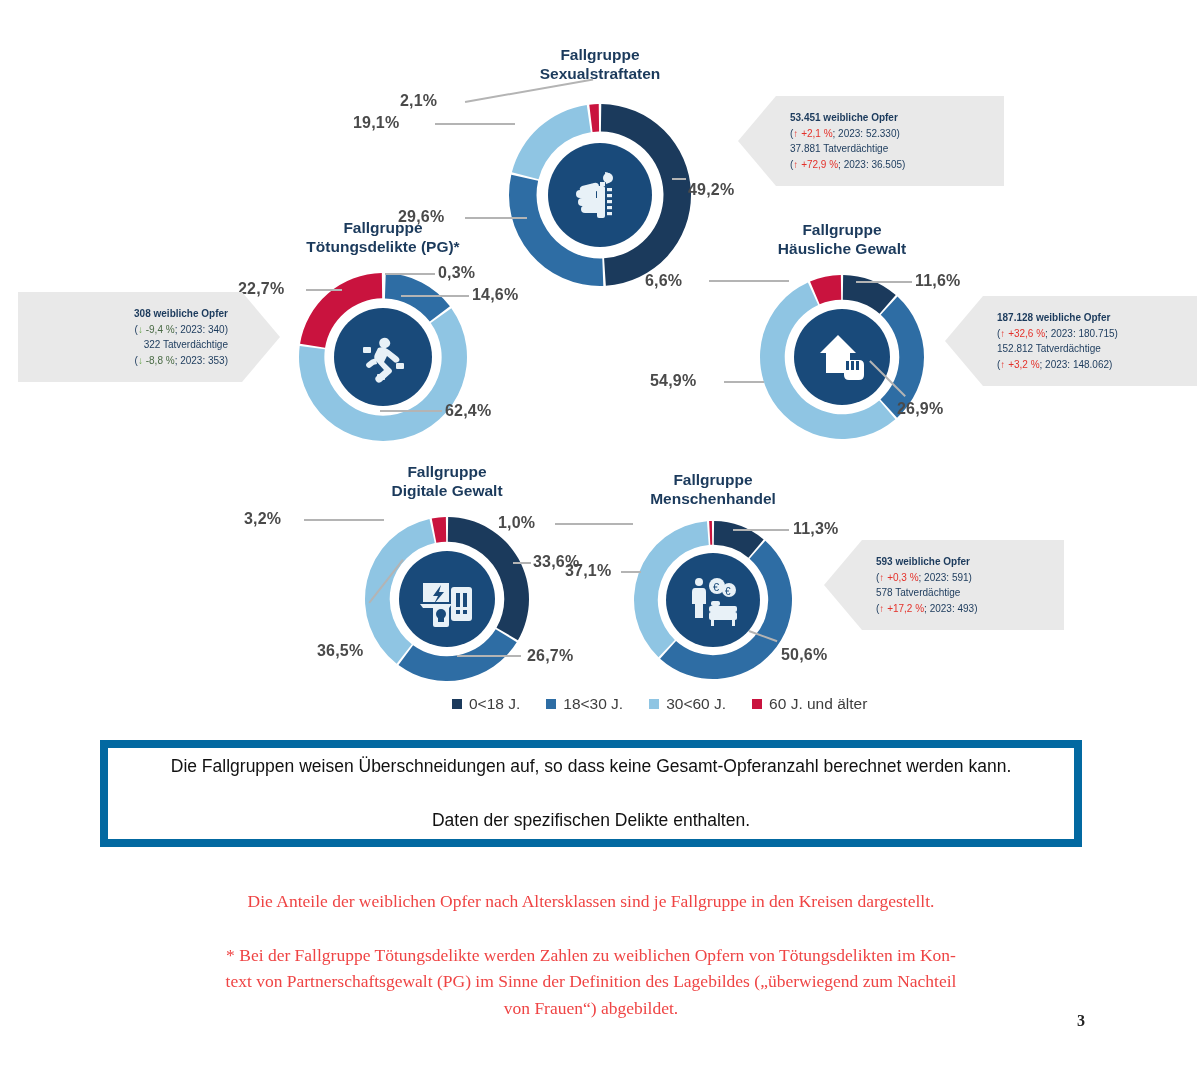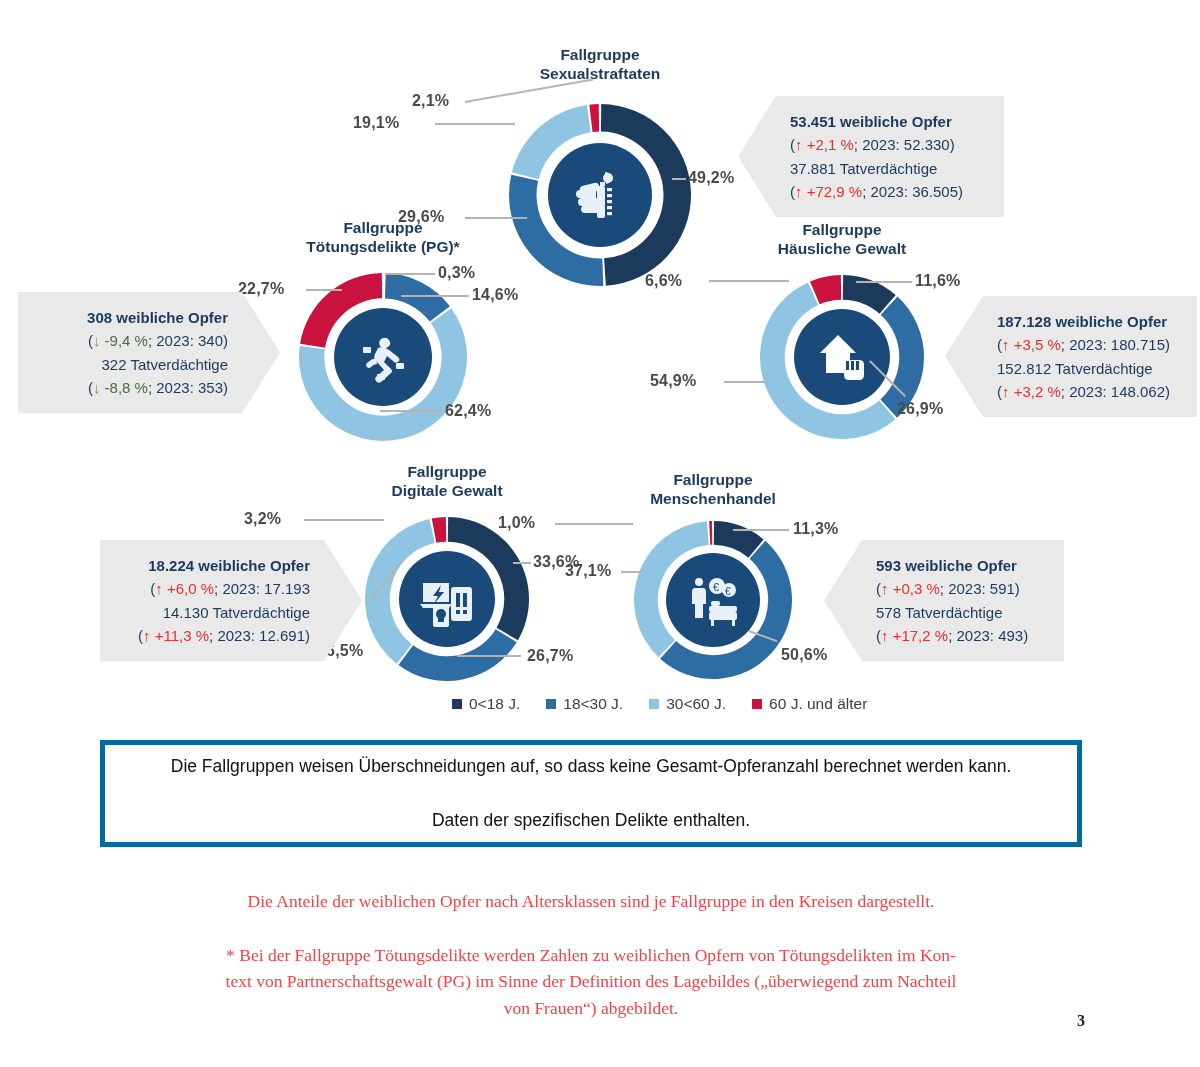--- a/index.html
+++ b/index.html
@@ -32,21 +32,21 @@
   
   .pct{
     position:absolute;font-size:16px;font-weight:bold;color:#4a4a4a;
     white-space:nowrap;letter-spacing:.2px;
   }
   .leader{position:absolute;background:#b4b4b4;height:1.6px;transform-origin:0 50%;}
 
   
   .callout{
     position:absolute;background:#e9e9e9;color:#1b3a5c;
-    font-size:15px;line-height:1.55;padding:14px 20px;
+    font-size:10px;line-height:1.55;padding:14px 20px;
     box-sizing:border-box;
   }
   .callout.point-left{
     clip-path:polygon(38px 0, 100% 0, 100% 100%, 38px 100%, 0 50%);
     padding-left:52px;
   }
   .callout.point-right{
     clip-path:polygon(0 0, calc(100% - 38px) 0, 100% 50%, calc(100% - 38px) 100%, 0 100%);
     padding-right:52px;
   }
@@ -62,21 +62,21 @@
   
   .legend{
     position:absolute;display:flex;align-items:center;gap:26px;
     font-size:15.5px;color:#3d3d3d;
   }
   .legend-item{display:flex;align-items:center;gap:7px;white-space:nowrap;}
   .legend-sw{width:10px;height:10px;display:inline-block;}
 
   
   .note-box{
-    position:absolute;border:5px solid #0369a1;background:#fff;
+    position:absolute;border:8px solid #0369a1;background:#fff;
     box-sizing:border-box;display:flex;align-items:center;justify-content:center;
     text-align:center;
   }
   .note-box p{
     margin:0;font-size:17.5px;line-height:1.55;color:#111;
     font-family:"Liberation Sans", sans-serif;
   }
 
   
   .footnote{
@@ -122,30 +122,30 @@
             <rect x="40" y="26" width="5" height="3.2"></rect>
             <rect x="40" y="32" width="5" height="3.2"></rect>
             <rect x="40" y="38" width="5" height="3.2"></rect>
             <rect x="40" y="44" width="5" height="3.2"></rect>
             <rect x="40" y="50" width="5" height="3.2"></rect>
           </g>
         </svg>
       </div>
     </div>
 
-    <span class="pct" style="left:88px;top:124px;">49,2%</span>
+    <span class="pct" style="left:88px;top:136px;">49,2%</span>
     <div class="leader" style="left:72px;top:133px;width:14px;"></div>
 
     <span class="pct" style="left:-202px;top:163px;">29,6%</span>
     <div class="leader" style="left:-135px;top:172px;width:62px;"></div>
 
     <span class="pct" style="left:-247px;top:69px;">19,1%</span>
     <div class="leader" style="left:-165px;top:78px;width:80px;"></div>
 
-    <span class="pct" style="left:-200px;top:47px;margin-left:12px;">2,1%</span>
+    <span class="pct" style="left:-200px;top:47px;">2,1%</span>
     <div class="leader" style="left:-135px;top:56px;width:130px;transform:rotate(-10deg);"></div>
   </div>
 
   <div class="callout point-left ta-left" style="left:738px;top:96px;width:266px;">
     <span class="strong line">53.451 weibliche Opfer</span>
     <span class="line">(<span class="arrow-up">↑</span> <span class="delta-up">+2,1 %</span>; 2023: 52.330)</span>
     <span class="line">37.881 Tatverdächtige</span>
     <span class="line">(<span class="arrow-up">↑</span> <span class="delta-up">+72,9 %</span>; 2023: 36.505)</span>
   </div>
 
@@ -230,21 +230,21 @@
 
     <span class="pct" style="left:-192px;top:152px;">54,9%</span>
     <div class="leader" style="left:-118px;top:161px;width:40px;"></div>
 
     <span class="pct" style="left:55px;top:180px;">26,9%</span>
     <div class="leader" style="left:28px;top:140px;width:50px;transform:rotate(45deg);"></div>
   </div>
 
   <div class="callout point-left ta-left" style="left:945px;top:296px;width:252px;">
     <span class="strong line">187.128 weibliche Opfer</span>
-    <span class="line">(<span class="arrow-up">↑</span> <span class="delta-up">+3,5 %</span>; 2023: 180.715)</span>
+    <span class="line">(<span class="arrow-up">↑</span> <span class="delta-up">+32,6 %</span>; 2023: 180.715)</span>
     <span class="line">152.812 Tatverdächtige</span>
     <span class="line">(<span class="arrow-up">↑</span> <span class="delta-up">+3,2 %</span>; 2023: 148.062)</span>
   </div>
 
   <div class="donut-group" style="left:447px;top:462px;width:0;height:0;">
     <div class="donut-title" style="top:0px;">
       <div>Fallgruppe</div>
       <div>Digitale Gewalt</div>
     </div>
     <div class="donut-wrap" style="left:-83px;top:54px;width:166px;height:166px;">
@@ -280,26 +280,20 @@
     <span class="pct" style="left:86px;top:91px;">33,6%</span>
     <div class="leader" style="left:66px;top:100px;width:18px;"></div>
 
     <span class="pct" style="left:-130px;top:180px;">36,5%</span>
     <div class="leader" style="left:-78px;top:140px;width:55px;transform:rotate(-52deg);"></div>
 
     <span class="pct" style="left:80px;top:185px;">26,7%</span>
     <div class="leader" style="left:10px;top:193px;width:64px;"></div>
   </div>
 
-  <div class="callout point-right ta-right" style="left:100px;top:540px;width:262px;">
-    <span class="strong line">18.224 weibliche Opfer</span>
-    <span class="line">(<span class="arrow-up">↑</span> <span class="delta-up">+6,0 %</span>; 2023: 17.193</span>
-    <span class="line">14.130 Tatverdächtige</span>
-    <span class="line">(<span class="arrow-up">↑</span> <span class="delta-up">+11,3 %</span>; 2023: 12.691)</span>
-  </div>
 
   <div class="donut-group" style="left:713px;top:470px;width:0;height:0;">
     <div class="donut-title" style="top:0px;">
       <div>Fallgruppe</div>
       <div>Menschenhandel</div>
     </div>
     <div class="donut-wrap" style="left:-80px;top:50px;width:160px;height:160px;">
       <svg class="donut-svg" width="160" height="160" viewBox="0 0 160 160">
         <g id="seg-menschenhandel">
             <path d="M 81.10301224679249 1.007700603264965 A 79 79 0 0 1 130.6533623057917 19.376267954552652 L 115.39323543392027 37.640126469510214 A 55.199999999999996 55.199999999999996 0 0 0 80.77071235472083 24.80538067468641 Z" fill="#1b3a5c"></path>

